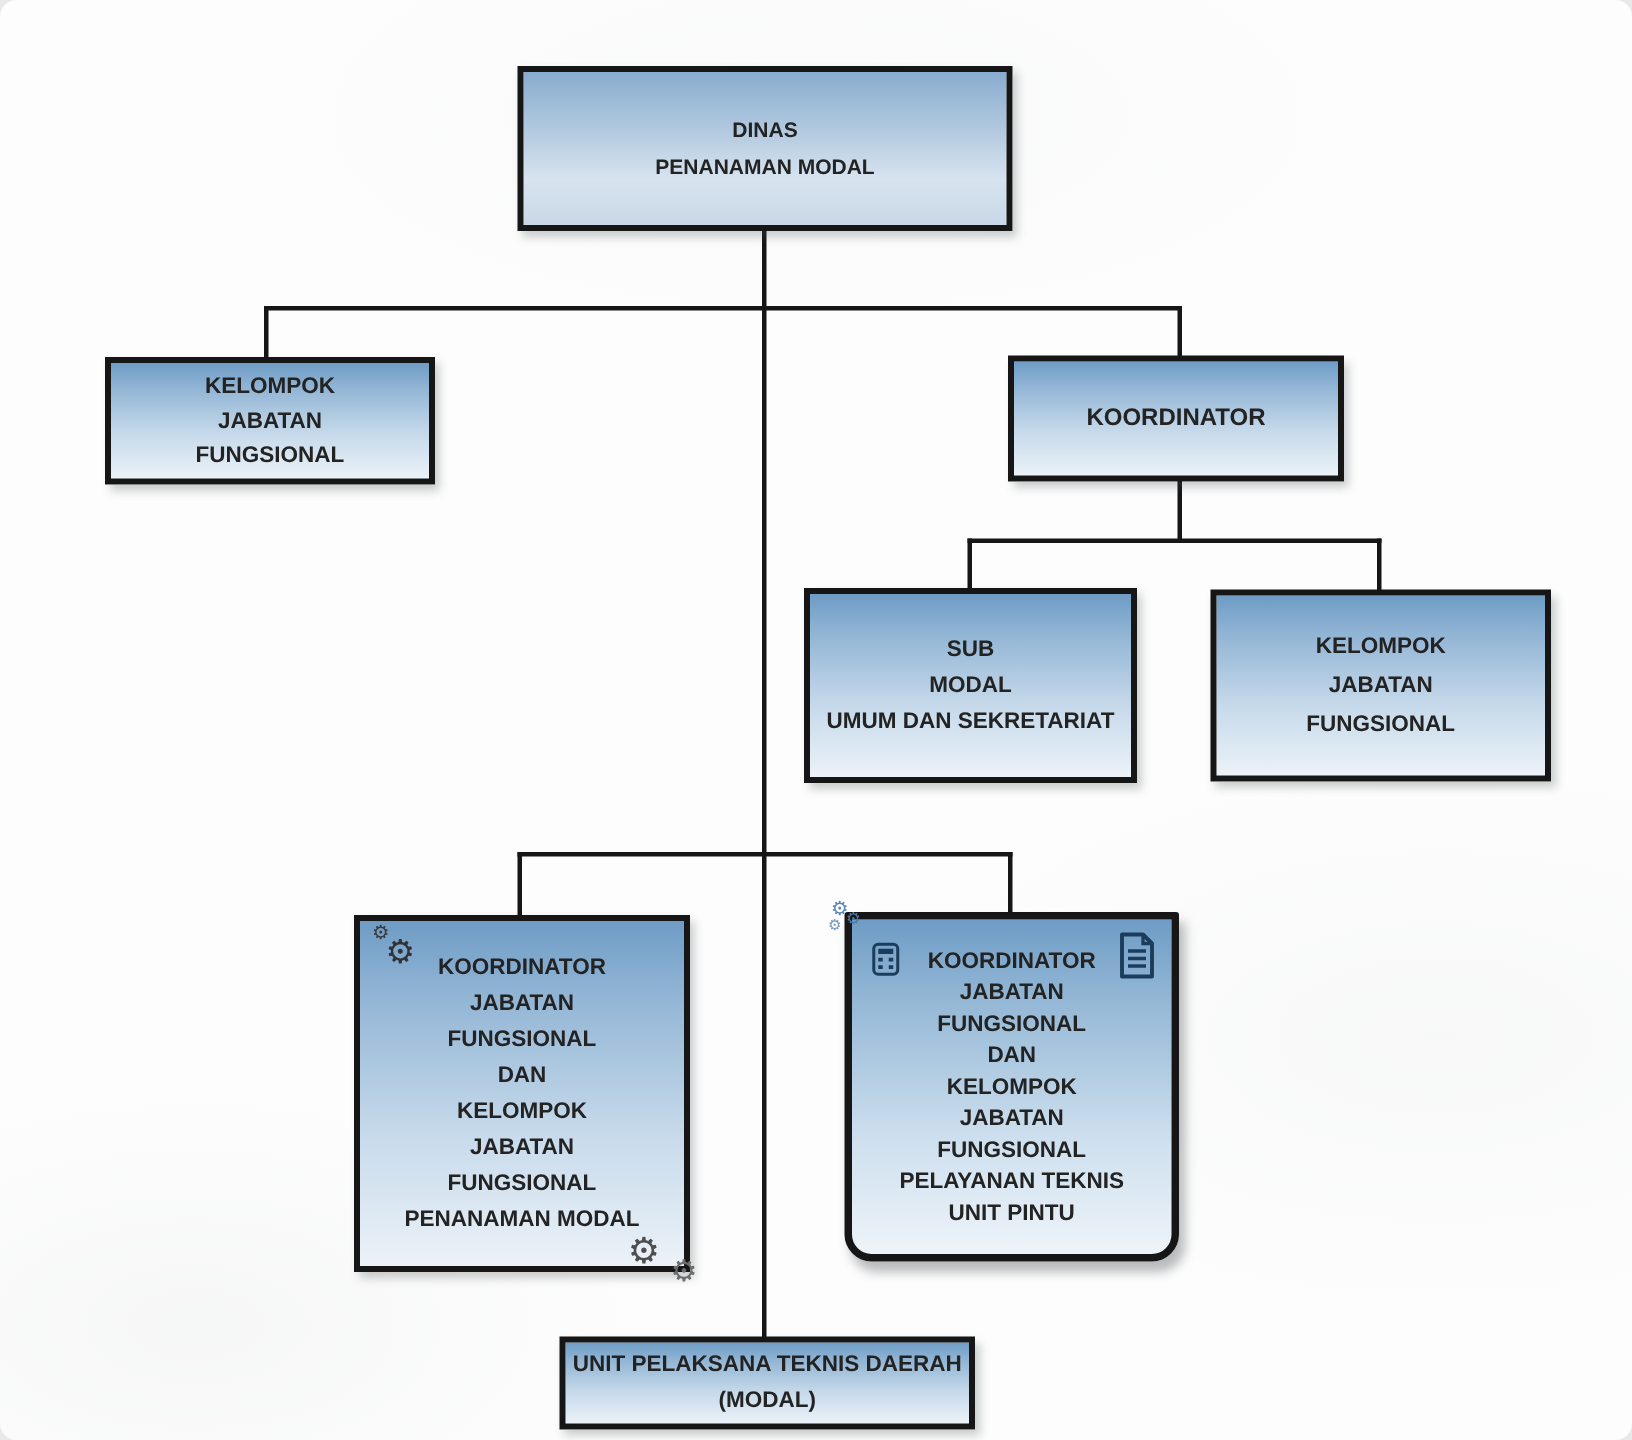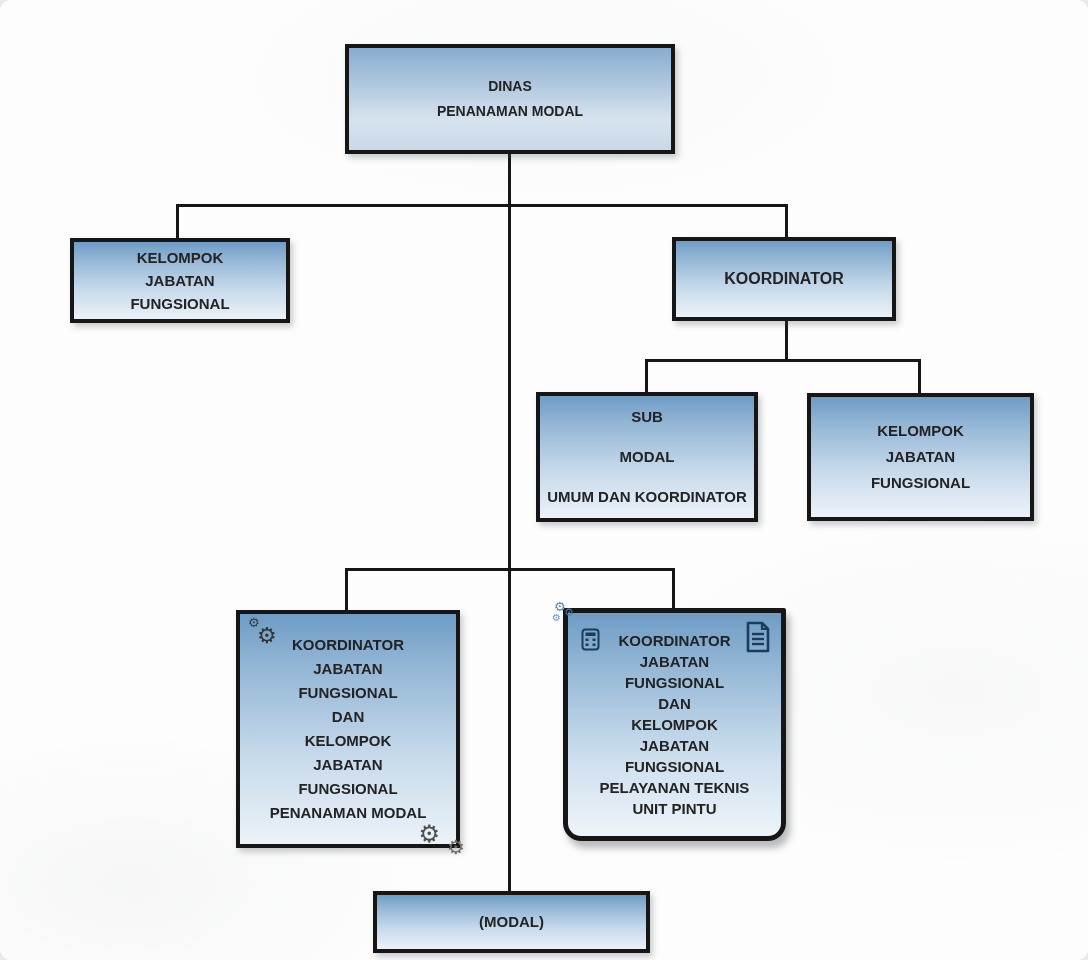--- a/index.html
+++ b/index.html
@@ -31,21 +31,21 @@
     text-align:center;
     color:#232323;
     font-weight:bold;
     box-shadow:3px 4px 6px rgba(70,75,80,0.28);
   }
   .box .ln{white-space:nowrap;}
   .b-dinas{left:345px;top:44px;width:330px;height:110px;font-size:14px;line-height:25px;
     background:linear-gradient(180deg,#88accf 0%,#a9c3dc 30%,#d7e3ef 70%,#c9d8e7 100%);}
   .b-kjf-left{left:70px;top:238px;width:220px;height:85px;font-size:15px;line-height:23px;}
   .b-sek{left:672px;top:237px;width:224px;height:84px;font-size:16px;line-height:22px;}
-  .b-sub{left:536px;top:392px;width:222px;height:130px;font-size:15px;line-height:24px;gap:16px;}
+  .b-sub{left:536px;top:392px;width:222px;height:130px;font-size:15px;line-height:24px;}
   .b-kjf-right{left:807px;top:393px;width:227px;height:128px;font-size:15px;line-height:26px;}
   .b-kpm{left:236px;top:610px;width:224px;height:238px;font-size:15px;line-height:24px;overflow:visible;}
   .b-kptsp{left:563px;top:608px;width:223px;height:233px;font-size:15px;line-height:21px;
     border-width:5px;border-radius:2px 2px 18px 18px;overflow:visible;
     background:linear-gradient(180deg,#6e9cc5 0%,#95b8d6 25%,#cddfee 65%,#eef4f9 100%);
     box-shadow:4px 7px 7px rgba(70,75,80,0.38);}
   .b-uptd{left:373px;top:891px;width:277px;height:62px;font-size:15px;line-height:24px;}
   .icon{position:absolute;line-height:1;font-family:"DejaVu Sans",sans-serif;}
   .gear{display:inline-block;}
 </style>
@@ -77,21 +77,21 @@
     <div class="ln">FUNGSIONAL</div>
   </div>
 
   <div class="box b-sek">
     <div class="ln">KOORDINATOR</div>
   </div>
 
   <div class="box b-sub">
     <div class="ln">SUB</div>
     <div class="ln">MODAL</div>
-    <div class="ln">UMUM DAN KOORDINATOR</div>
+    <div class="ln">UMUM DAN SEKRETARIAT</div>
   </div>
 
   <div class="box b-kjf-right">
     <div class="ln">KELOMPOK</div>
     <div class="ln">JABATAN</div>
     <div class="ln">FUNGSIONAL</div>
   </div>
 
   <div class="box b-kpm">
     <span class="icon" style="left:8px;top:2px;font-size:13px;color:#3b3b3b;"><span class="gear">⚙</span></span>
@@ -136,16 +136,17 @@
     <div class="ln">FUNGSIONAL</div>
     <div class="ln">DAN</div>
     <div class="ln">KELOMPOK</div>
     <div class="ln">JABATAN</div>
     <div class="ln">FUNGSIONAL</div>
     <div class="ln">PELAYANAN TEKNIS</div>
     <div class="ln">UNIT PINTU</div>
   </div>
 
   <div class="box b-uptd">
+    <div class="ln">UNIT PELAKSANA TEKNIS DAERAH</div>
     <div class="ln">(MODAL)</div>
   </div>
 
 </div>
 
 </body></html>

